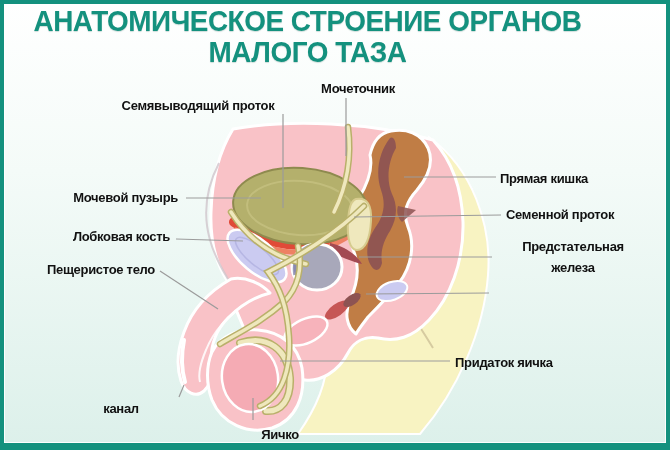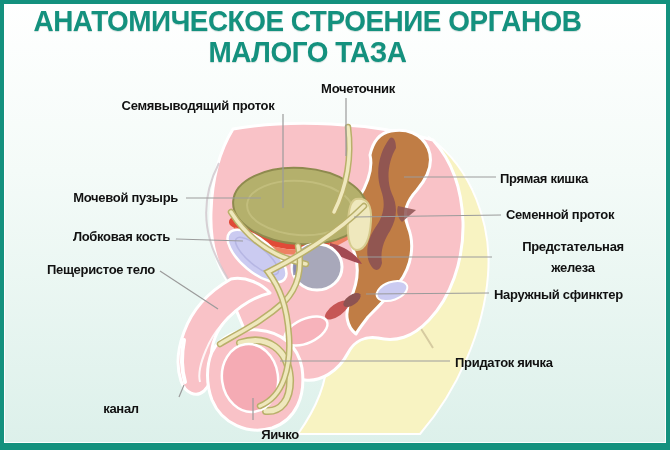--- a/index.html
+++ b/index.html
@@ -148,23 +148,20 @@
     <div class="label align-left" style="top: 168px; left: 500px;">
       <div>Прямая кишка</div>
     </div>
     <div class="label align-center2" style="top: 236px; left: 573px; transform: translateX(-50%);">
       <div>Предстательная</div>
       <div>железа</div>
     </div>
     <div class="label align-left" style="top: 204px; left: 506px;">
       <div>Семенной проток</div>
     </div>
-    <div class="label align-left" style="top: 284px; left: 494px;">
-      <div>Наружный сфинктер</div>
-    </div>
     <div class="label align-left" style="top: 352px; left: 455px;">
       <div>Придаток яичка</div>
     </div>
     <div class="label align-center2" style="top: 398px; left: 121px; transform: translateX(-50%);">
       <div>канал</div>
     </div>
     <div class="label align-center" style="top: 424px; left: 280px; transform: translateX(-50%);">
       <div>Яичко</div>
     </div>
   </div>

